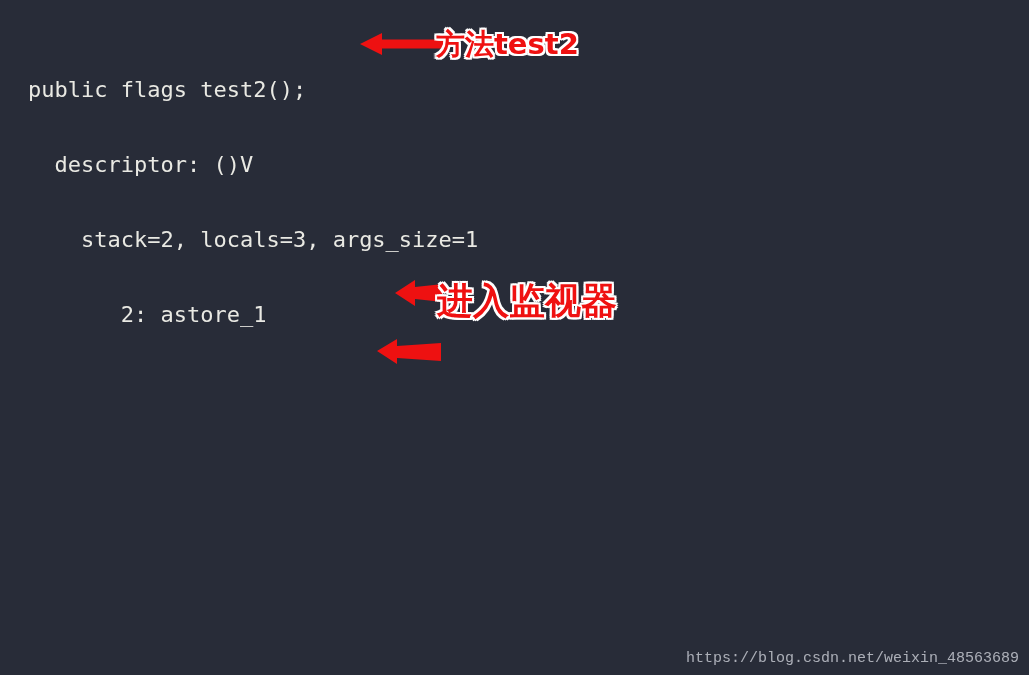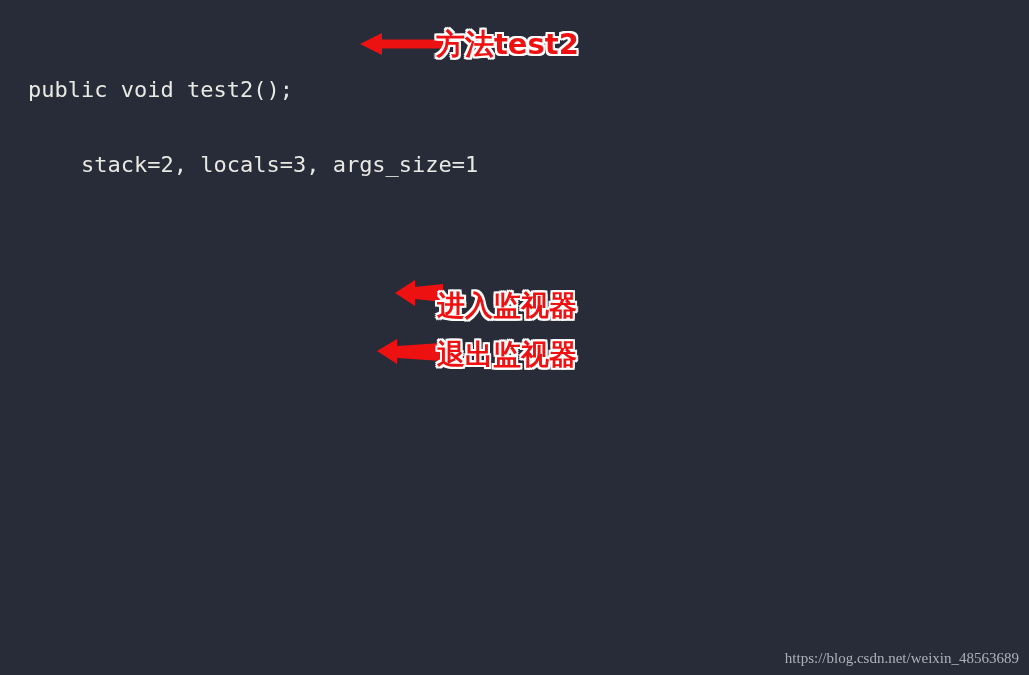--- a/index.html
+++ b/index.html
@@ -51,42 +51,44 @@
       -2px  2px 0 #fff,  2px  2px 0 #fff,
       -2px  0   0 #fff,  2px  0   0 #fff,
        0   -2px 0 #fff,  0    2px 0 #fff;
   }
   .anno-label span {
     position: relative;
     -webkit-text-stroke: 0;
     color: #ef1111;
   }
   #label-method  { left: 436px; top: 25px;  font-size: 29px; }
-  #label-enter   { left: 437px; top: 287px; font-size: 28px; }
+  #label-enter   { left: 437px; top: 277px; font-size: 36px; }
   #label-exit    { left: 437px; top: 336px; font-size: 28px; }
 
   .watermark {
     position: absolute;
     right: 10px;
     bottom: 8px;
-    font-family: Liberation Serif, serif;
+    font-family: Liberation Mono, monospace;
     font-size: 15px;
     color: #c9ccd4;
     opacity: 0.82;
     white-space: nowrap;
   }
 </style>
 </head>
 <body>
 
 <div id="screen">
 
   <div class="code-block">
-    <div class="code-line">public void test2();</div>
+    <div class="code-line">public flags test2();</div>
+    <div class="code-line">  descriptor: ()V</div>
     <div class="code-line">    stack=2, locals=3, args_size=1</div>
+    <div class="code-line">       2: astore_1</div>
     
     
     
     
     
     
     
     
     
     
@@ -106,19 +108,16 @@
   <svg class="arrow" style="left:377px; top:338px;" width="64" height="28" viewBox="0 0 64 28">
     <polygon points="0,13 20,1 20,8 64,5 64,23 20,20 20,26" fill="#ee1111"></polygon>
   </svg>
 
   <div class="anno-label" id="label-method">
     <span>方法test2</span>
   </div>
   <div class="anno-label" id="label-enter">
     <span>进入监视器</span>
   </div>
-  <div class="anno-label" id="label-exit">
-    <span>退出监视器</span>
-  </div>
 
   <div class="watermark">https://blog.csdn.net/weixin_48563689</div>
 
 </div>
 
 </body></html>

